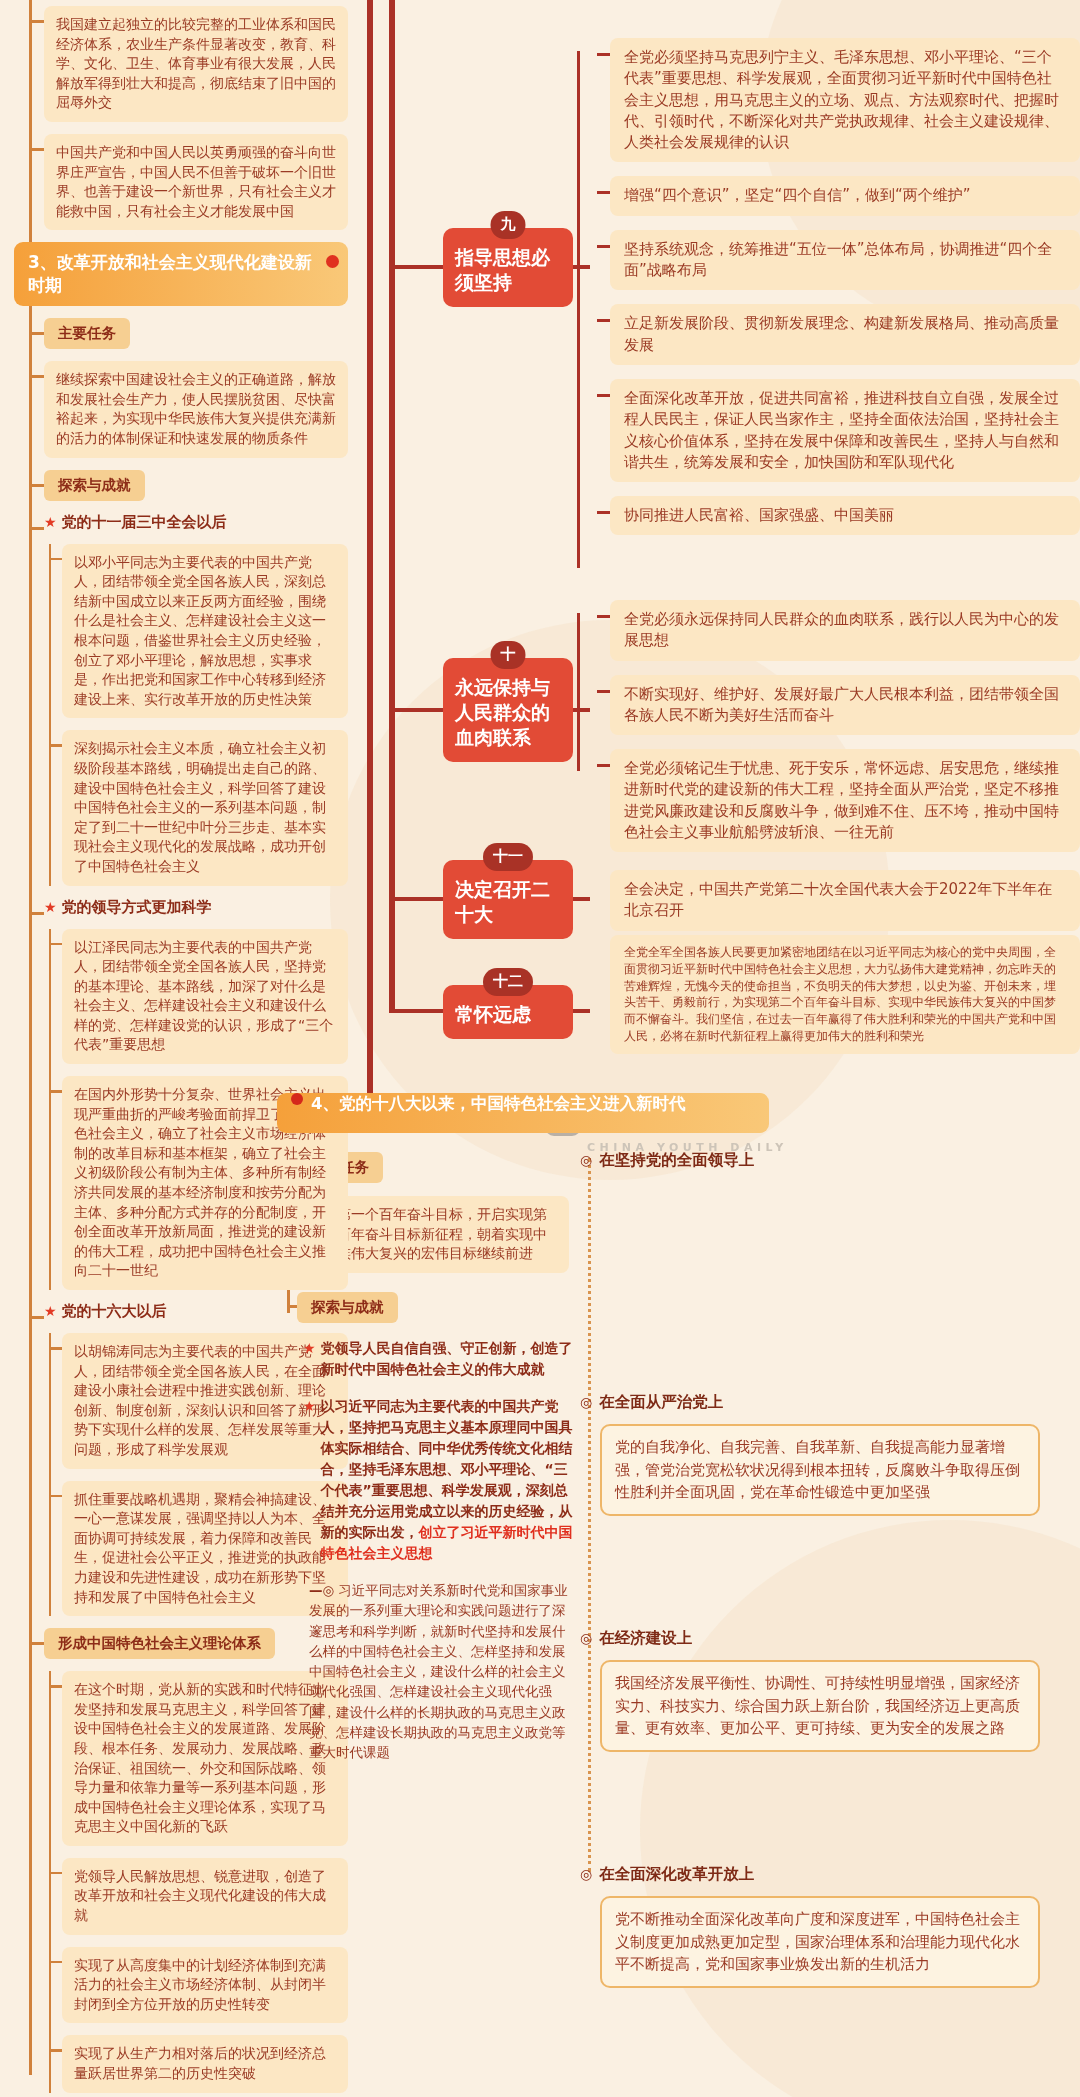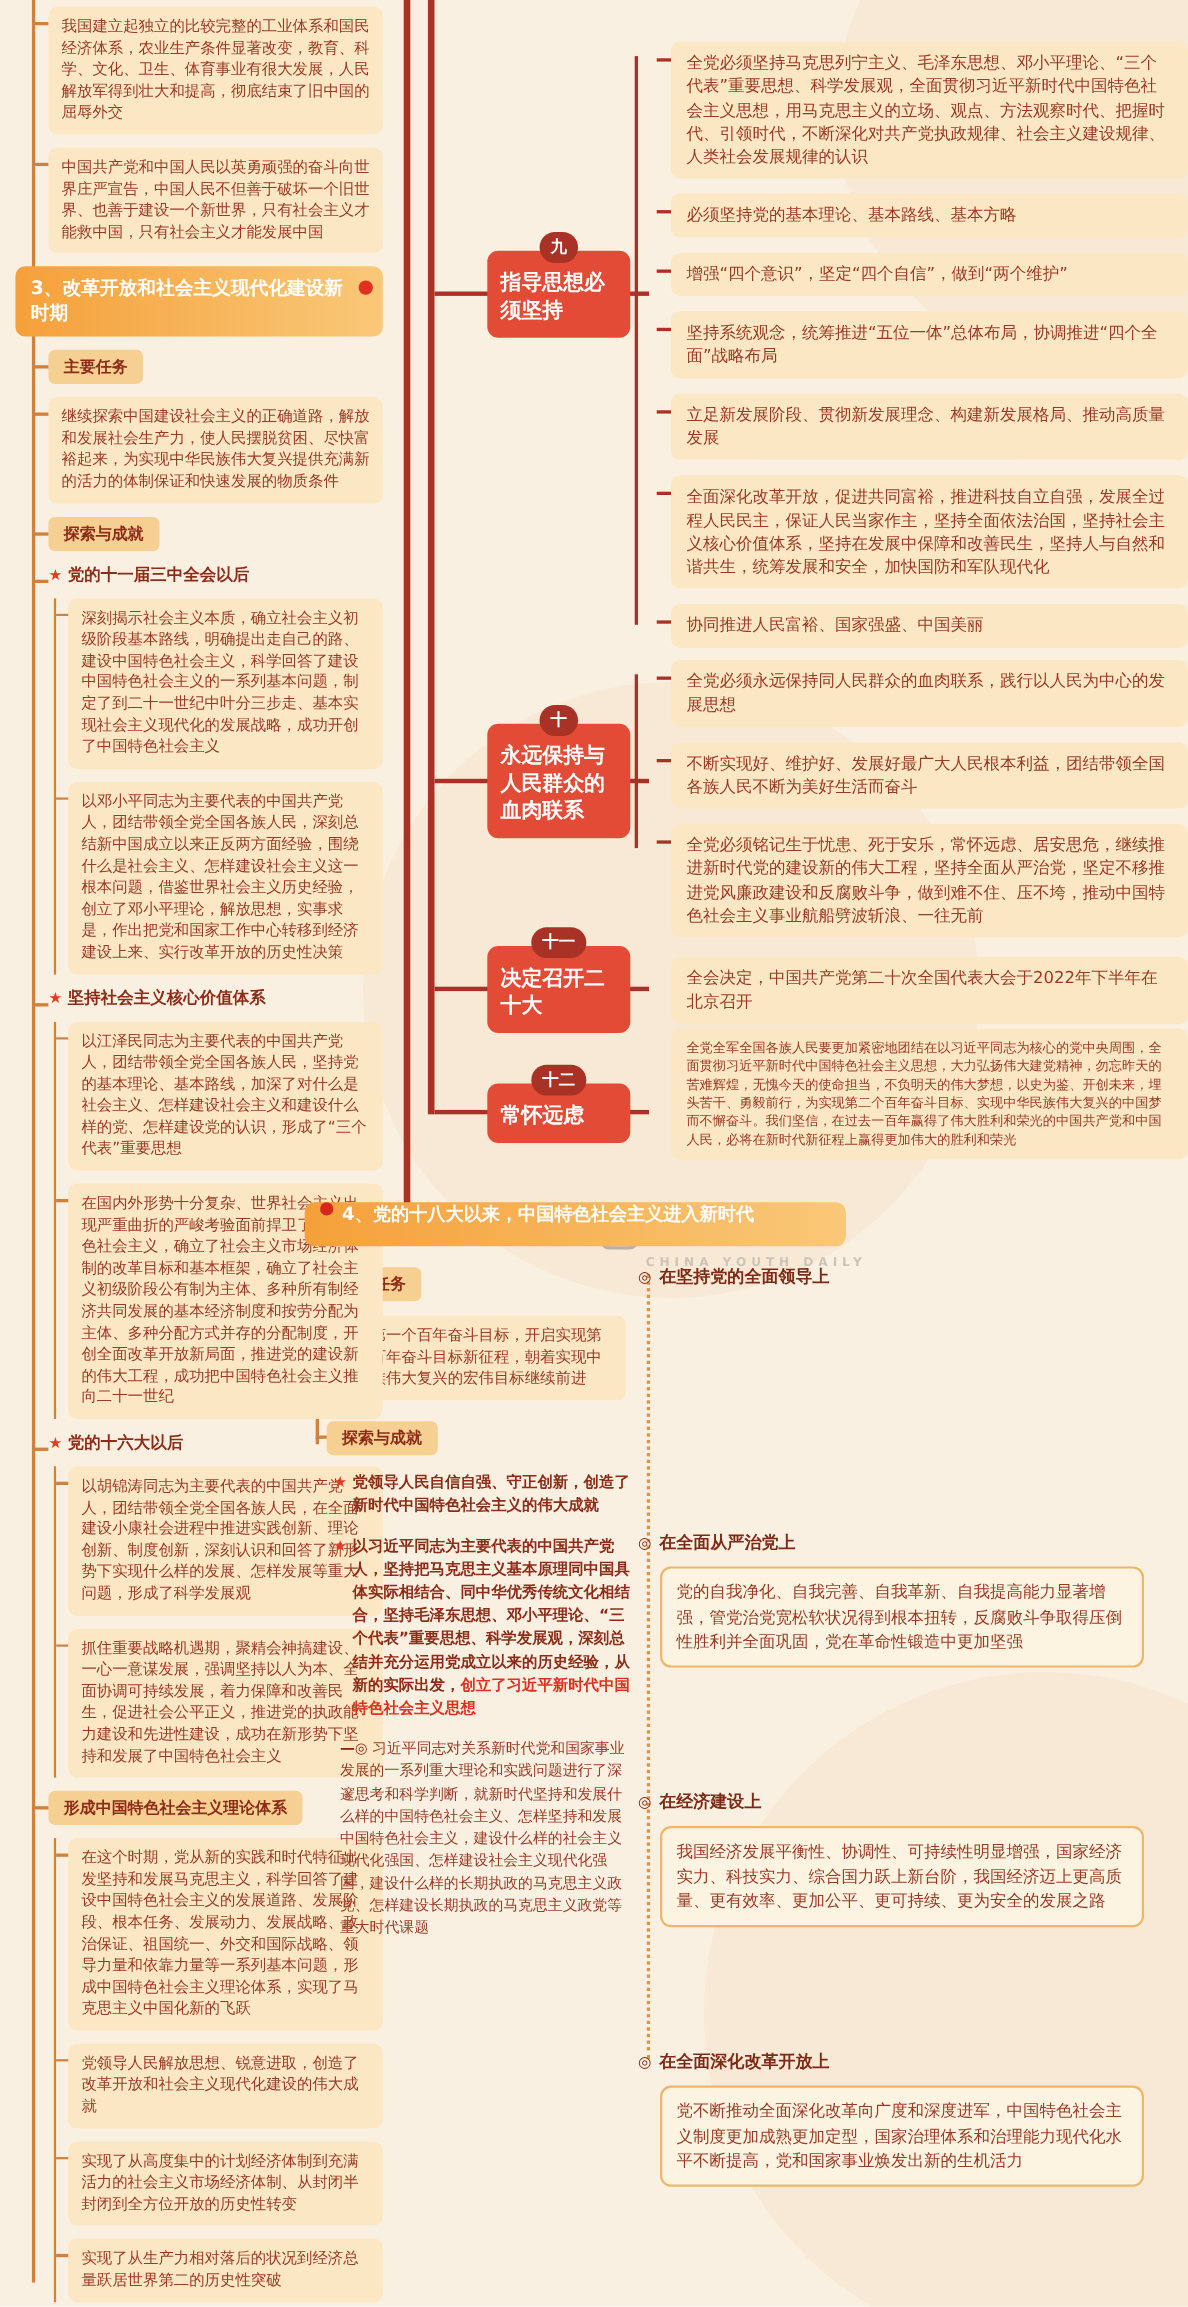--- a/index.html
+++ b/index.html
@@ -88,27 +88,27 @@
 
     <div class="subhead lstub">主要任务</div>
     <div class="tanbox lstub">继续探索中国建设社会主义的正确道路，解放和发展社会生产力，使人民摆脱贫困、尽快富裕起来，为实现中华民族伟大复兴提供充满新的活力的体制保证和快速发展的物质条件</div>
     <div class="subhead lstub">探索与成就</div>
 
     <div class="star-head lstub">
       <span class="sg">★</span>
       <span>党的十一届三中全会以后</span>
     </div>
     <div class="grp">
+      <div class="tanbox">以邓小平同志为主要代表的中国共产党人，团结带领全党全国各族人民，深刻总结新中国成立以来正反两方面经验，围绕什么是社会主义、怎样建设社会主义这一根本问题，借鉴世界社会主义历史经验，创立了邓小平理论，解放思想，实事求是，作出把党和国家工作中心转移到经济建设上来、实行改革开放的历史性决策</div>
       <div class="tanbox">深刻揭示社会主义本质，确立社会主义初级阶段基本路线，明确提出走自己的路、建设中国特色社会主义，科学回答了建设中国特色社会主义的一系列基本问题，制定了到二十一世纪中叶分三步走、基本实现社会主义现代化的发展战略，成功开创了中国特色社会主义</div>
-      <div class="tanbox">以邓小平同志为主要代表的中国共产党人，团结带领全党全国各族人民，深刻总结新中国成立以来正反两方面经验，围绕什么是社会主义、怎样建设社会主义这一根本问题，借鉴世界社会主义历史经验，创立了邓小平理论，解放思想，实事求是，作出把党和国家工作中心转移到经济建设上来、实行改革开放的历史性决策</div>
     </div>
 
     <div class="star-head lstub">
       <span class="sg">★</span>
-      <span>坚持社会主义核心价值体系</span>
+      <span>党的领导方式更加科学</span>
     </div>
     <div class="grp">
       <div class="tanbox">以江泽民同志为主要代表的中国共产党人，团结带领全党全国各族人民，坚持党的基本理论、基本路线，加深了对什么是社会主义、怎样建设社会主义和建设什么样的党、怎样建设党的认识，形成了“三个代表”重要思想</div>
       <div class="tanbox">在国内外形势十分复杂、世界社会主义出现严重曲折的严峻考验面前捍卫了中国特色社会主义，确立了社会主义市场经济体制的改革目标和基本框架，确立了社会主义初级阶段公有制为主体、多种所有制经济共同发展的基本经济制度和按劳分配为主体、多种分配方式并存的分配制度，开创全面改革开放新局面，推进党的建设新的伟大工程，成功把中国特色社会主义推向二十一世纪</div>
     </div>
 
     <div class="star-head lstub">
       <span class="sg">★</span>
       <span>党的十六大以后</span>
     </div>
@@ -138,21 +138,20 @@
     <span class="badge">十一</span>
     <span>决定召开二十大</span>
   </div>
   <div class="node" style="top:985px;">
     <span class="badge">十二</span>
     <span>常怀远虑</span>
   </div>
 
   <div class="rgroup" style="top:38px;">
     <div class="rbox rstub">全党必须坚持马克思列宁主义、毛泽东思想、邓小平理论、“三个代表”重要思想、科学发展观，全面贯彻习近平新时代中国特色社会主义思想，用马克思主义的立场、观点、方法观察时代、把握时代、引领时代，不断深化对共产党执政规律、社会主义建设规律、人类社会发展规律的认识</div>
-    <div class="rbox rstub">必须坚持党的基本理论、基本路线、基本方略</div>
     <div class="rbox rstub">增强“四个意识”，坚定“四个自信”，做到“两个维护”</div>
     <div class="rbox rstub">坚持系统观念，统筹推进“五位一体”总体布局，协调推进“四个全面”战略布局</div>
     <div class="rbox rstub">立足新发展阶段、贯彻新发展理念、构建新发展格局、推动高质量发展</div>
     <div class="rbox rstub">全面深化改革开放，促进共同富裕，推进科技自立自强，发展全过程人民民主，保证人民当家作主，坚持全面依法治国，坚持社会主义核心价值体系，坚持在发展中保障和改善民生，坚持人与自然和谐共生，统筹发展和安全，加快国防和军队现代化</div>
     <div class="rbox rstub">协同推进人民富裕、国家强盛、中国美丽</div>
   </div>
 
   <div class="rgroup" style="top:600px;">
     <div class="rbox rstub">全党必须永远保持同人民群众的血肉联系，践行以人民为中心的发展思想</div>
     <div class="rbox rstub">不断实现好、维护好、发展好最广大人民根本利益，团结带领全国各族人民不断为美好生活而奋斗</div>

